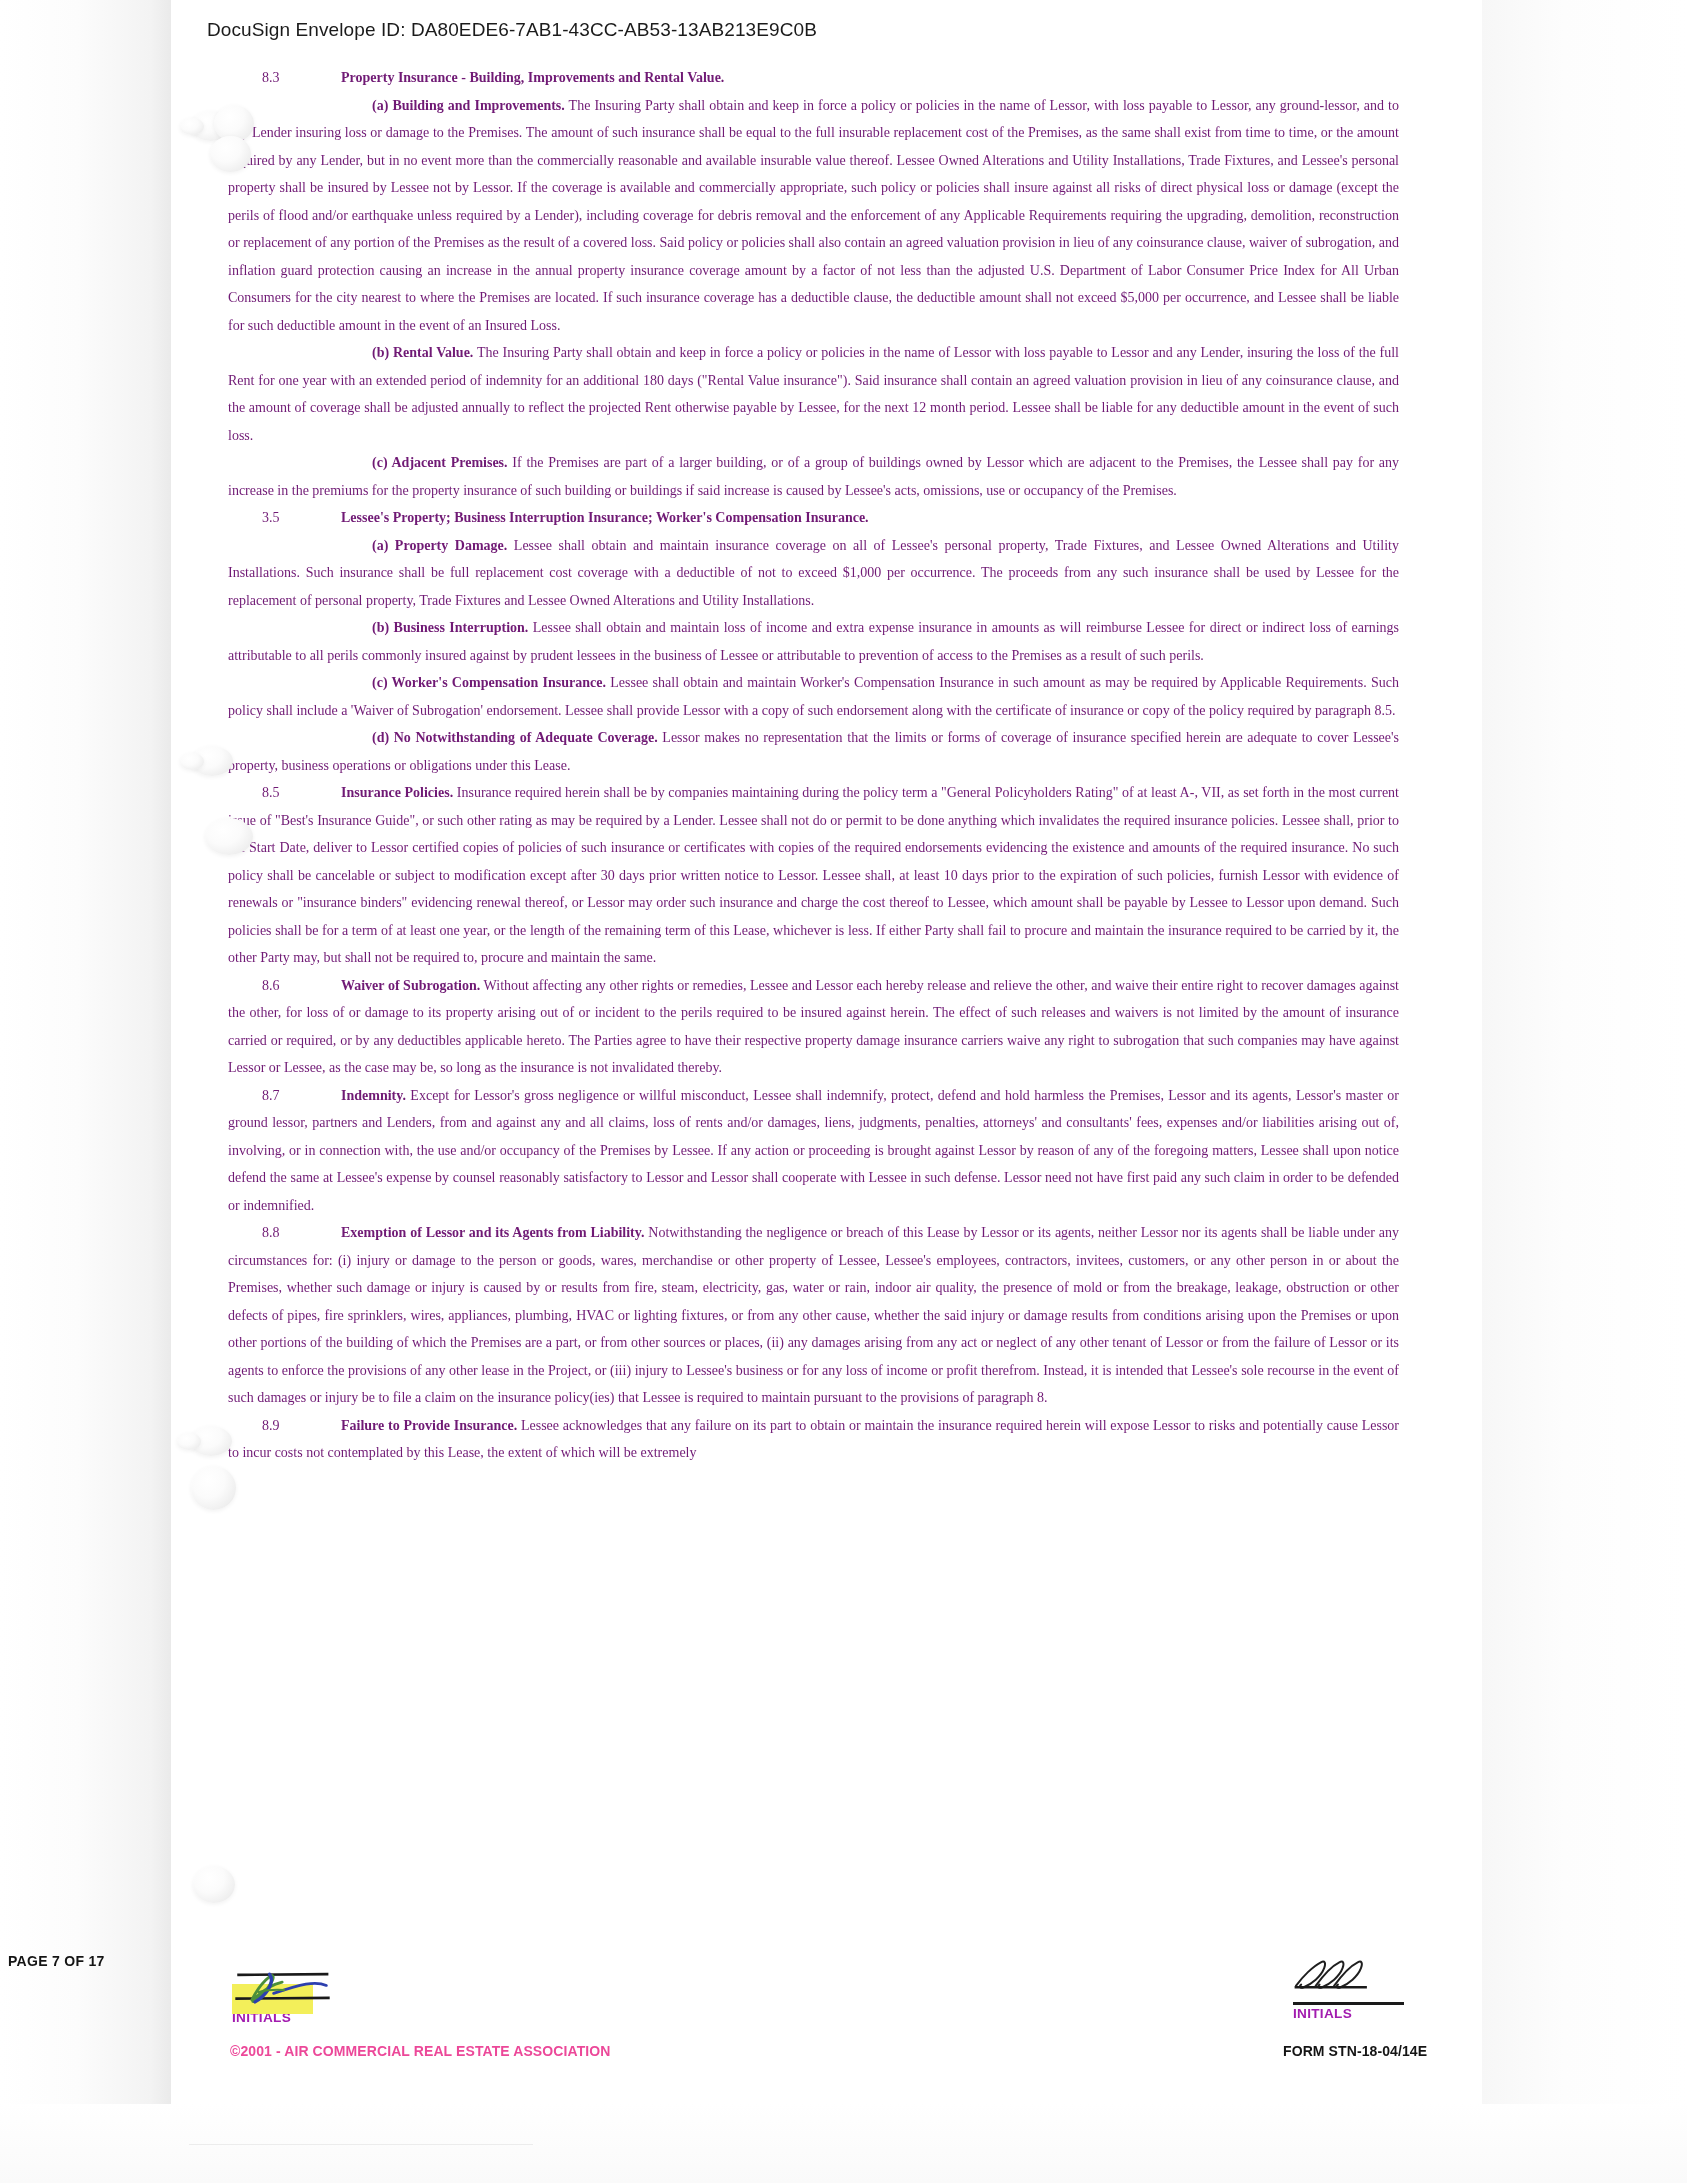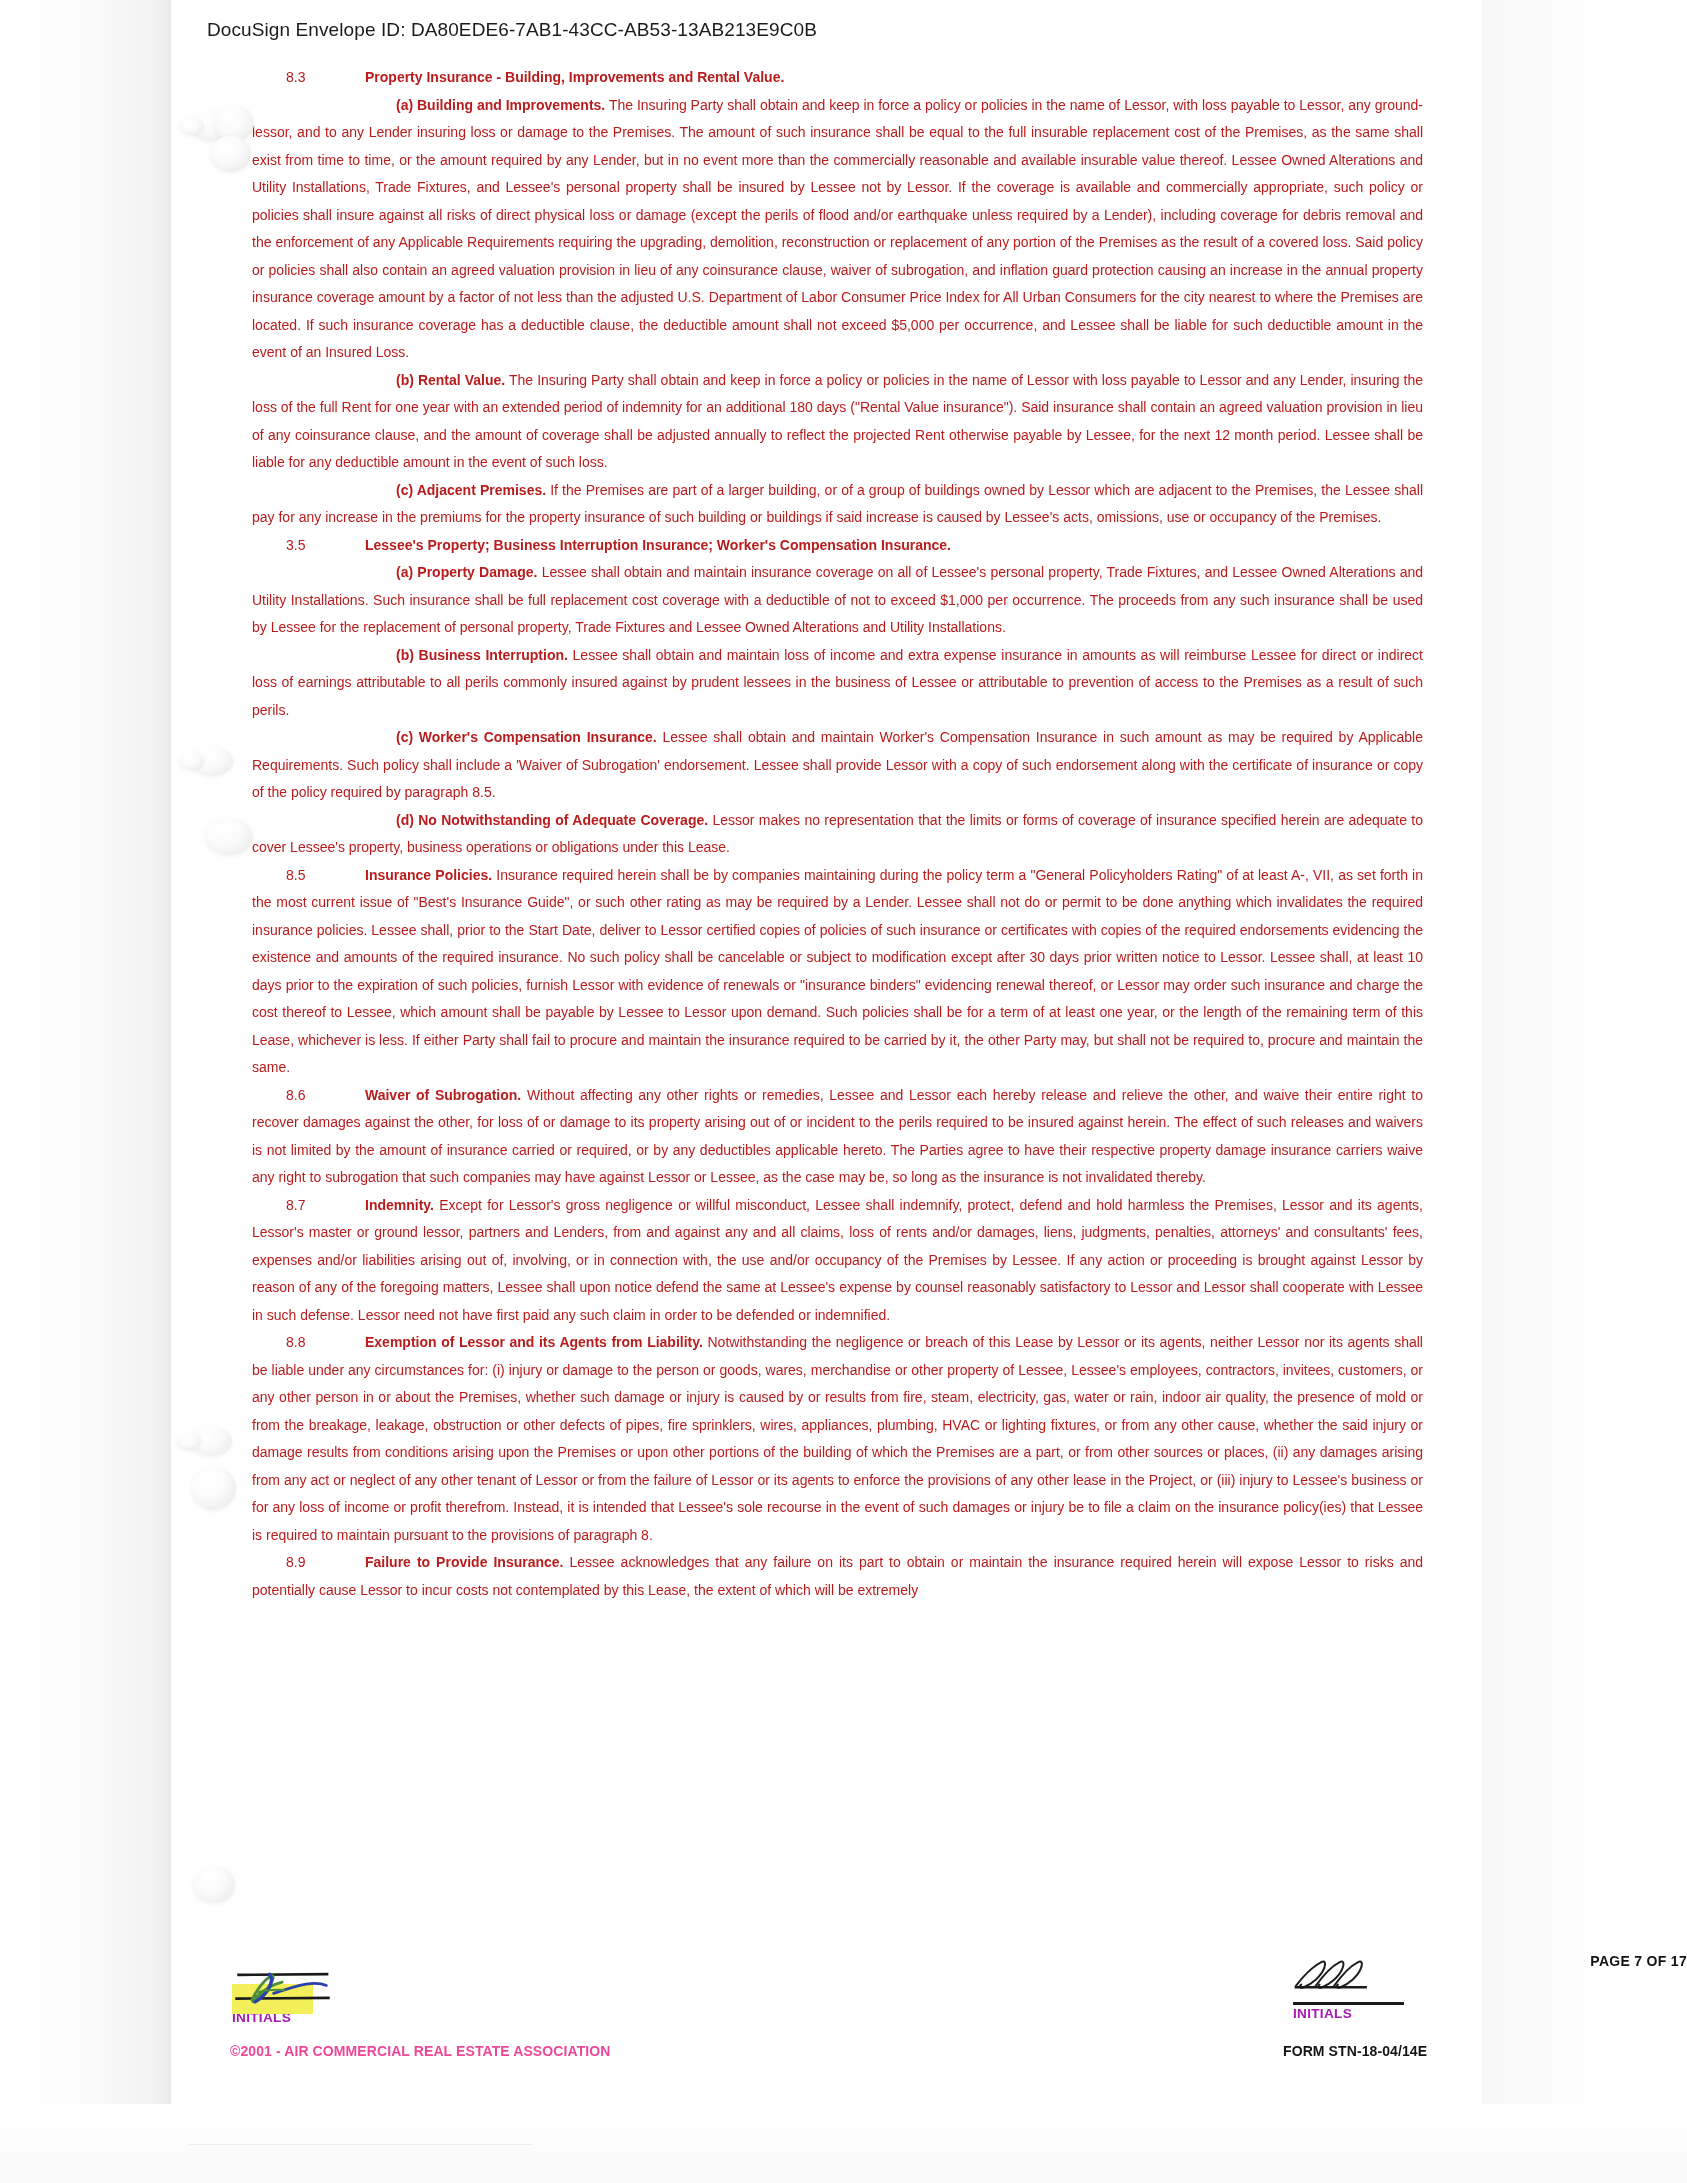--- a/index.html
+++ b/index.html
@@ -63,24 +63,23 @@
   }
 
   
   #doc-body {
     position: absolute;
     left: 228px;
     top: 64px;
     width: 1171px;
     font-size: 14px;
     line-height: 27.5px;
-    color: #b91c1c;
+    color: #701a75;
     text-align: justify;
-    font-family: Liberation Sans, sans-serif;
-    margin-left: 24px;
+    font-family: Liberation Serif, serif;
   }
   .para {
     margin: 0;
     padding: 0;
     text-align: justify;
     text-justify: inter-word;
   }
   .para + .para { margin-top: 0px; }
 
   
@@ -117,23 +116,23 @@
     border-radius: 50%;
     background: radial-gradient(ellipse at 38% 32%,
                 #ffffff 0%, #fbfbfb 42%, #efefef 74%, #e2e2e2 92%, #dcdcdc 100%);
     box-shadow: 0 1.3px 4px rgba(0,0,0,0.055);
     pointer-events: none;
   }
 
   
   #page-number {
     position: absolute;
-    left: 0; right: 0;
+    left: 8px; right: 0;
     top: 1953px;
-    text-align: right;
+    text-align: left;
     font-size: 14px;
     font-weight: bold;
     letter-spacing: 0.3px;
     color: #141414;
   }
 
   .initials-block {
     position: absolute;
     width: 139px;
   }

